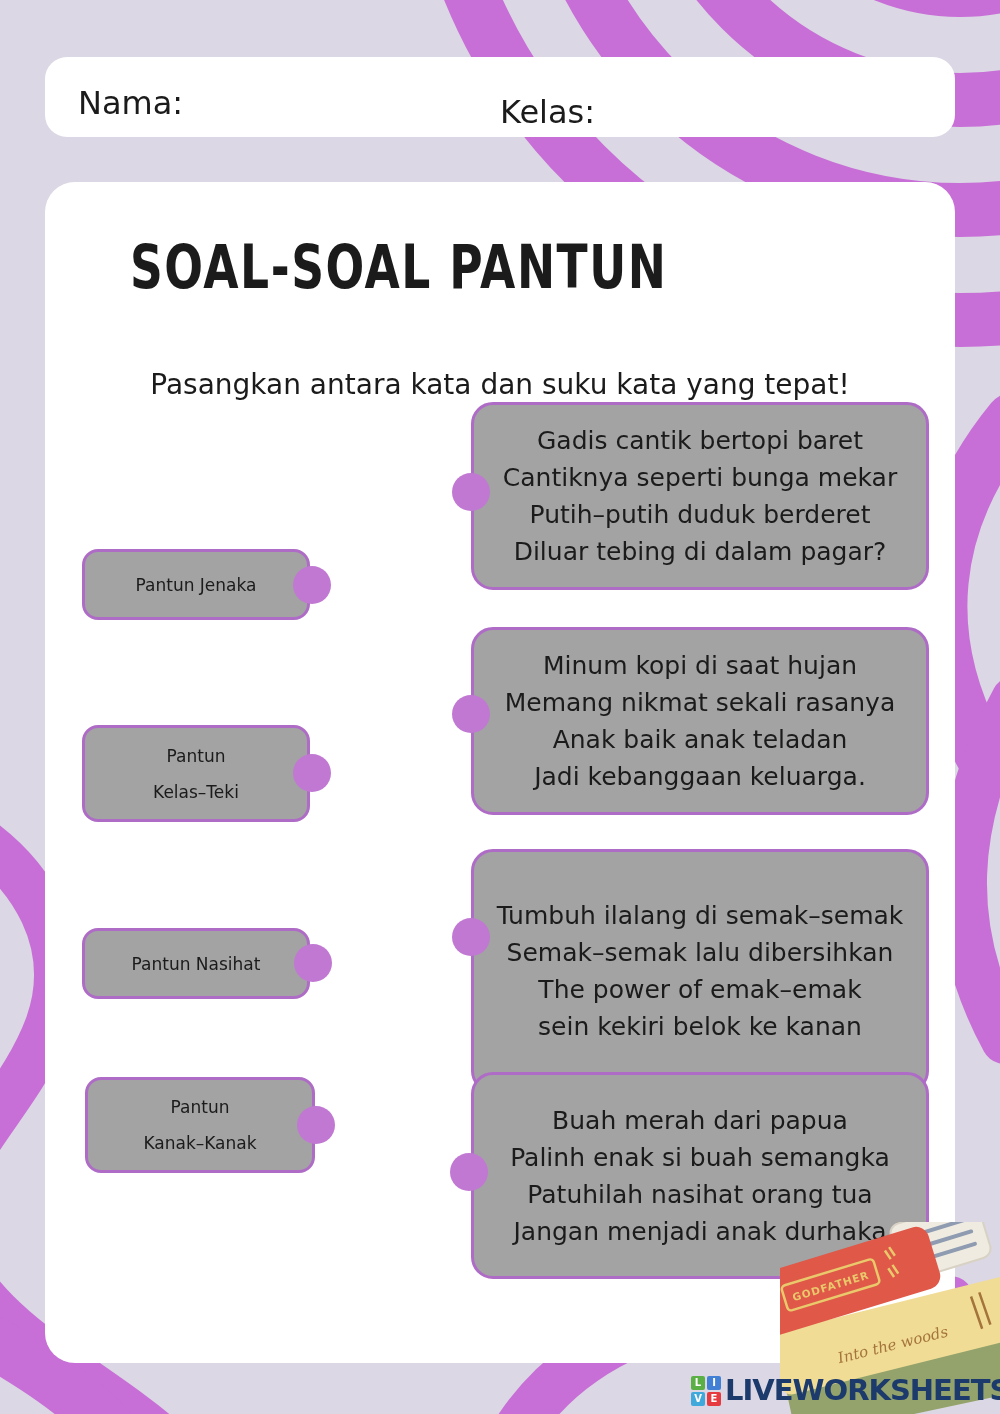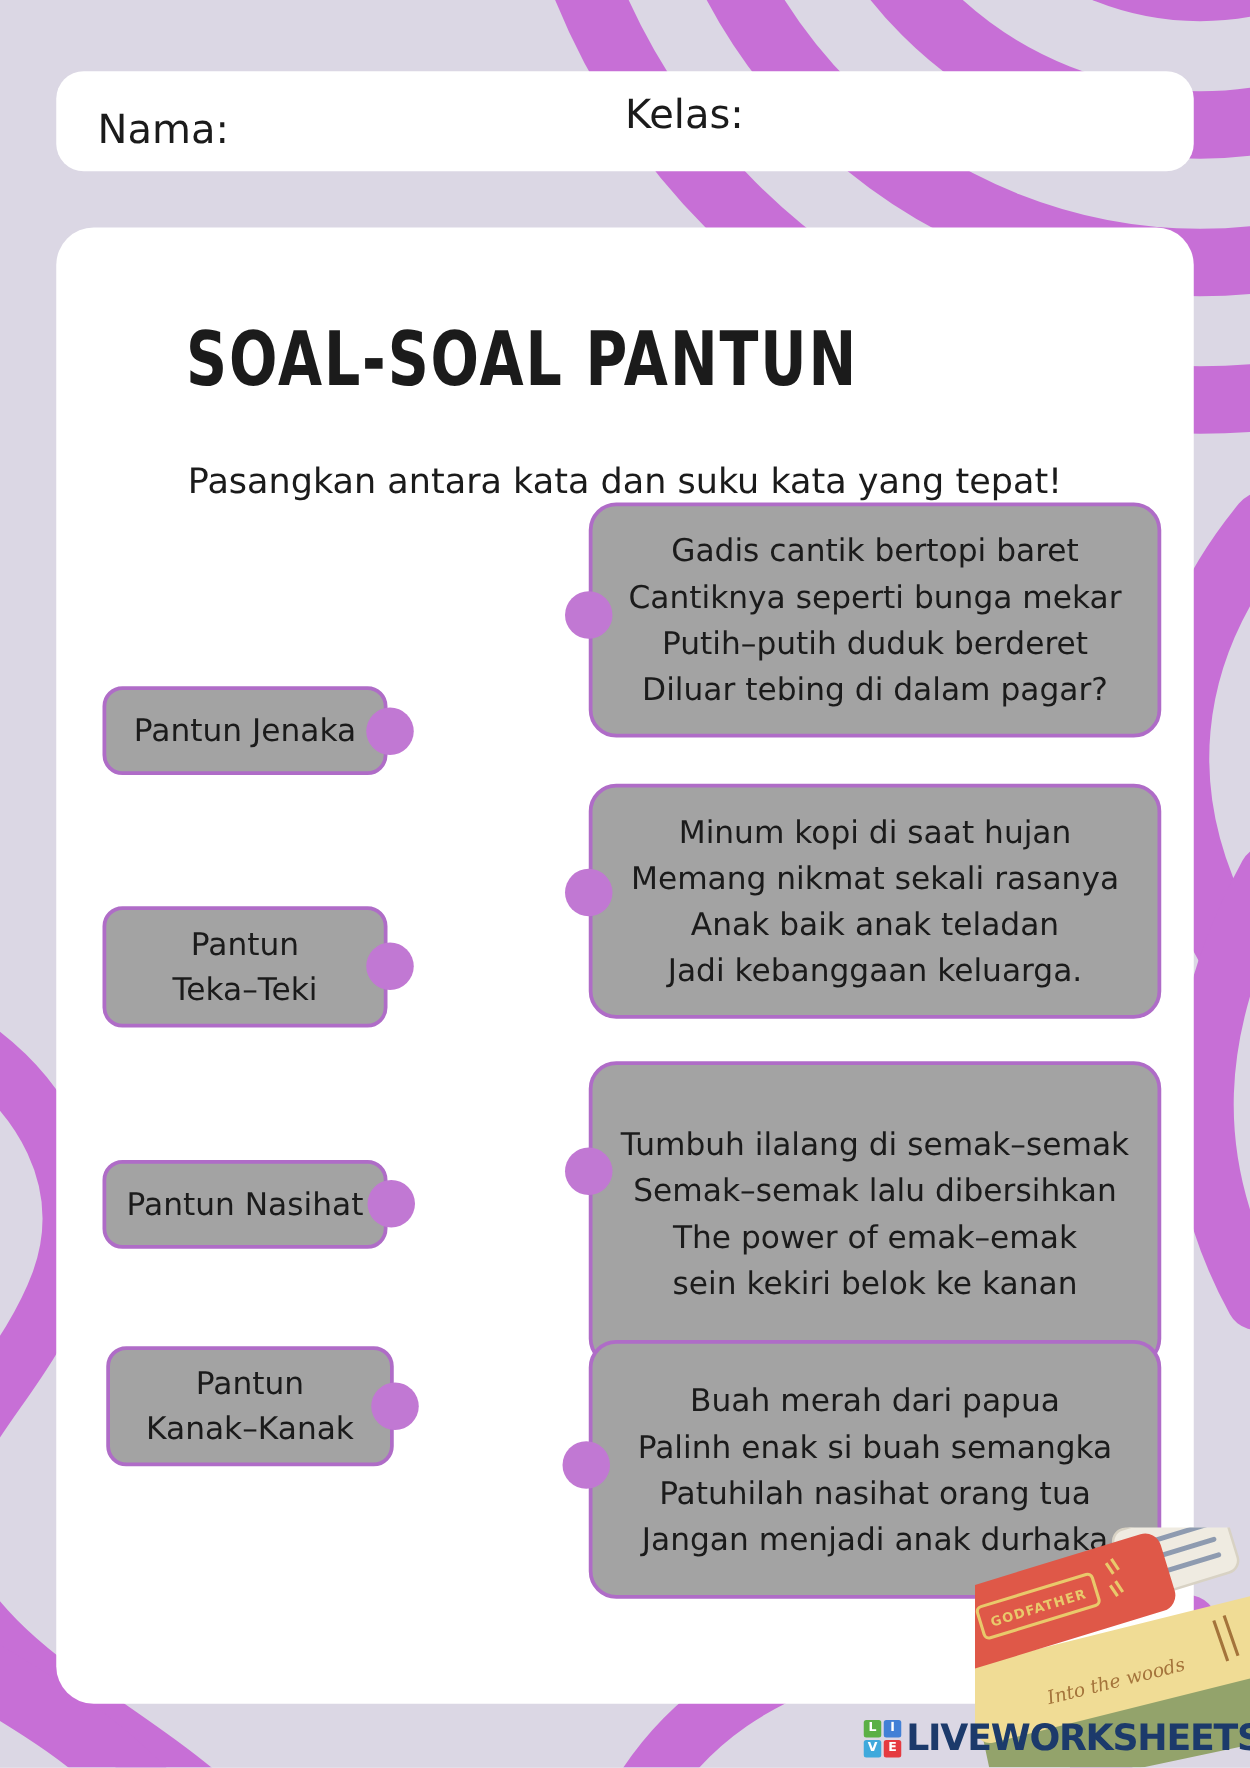--- a/index.html
+++ b/index.html
@@ -6,30 +6,30 @@
   #stage{
     position:relative;width:1000px;height:1414px;overflow:hidden;
     background:#DBD7E4;font-family:"DejaVu Sans","Liberation Sans",sans-serif;color:#1b1b1b;
   }
   .bg-svg{position:absolute;left:0;top:0;z-index:0;}
   .card{position:absolute;background:#ffffff;z-index:1;}
   .card-top{left:45px;top:57px;width:910px;height:80px;border-radius:22px;}
   .card-main{left:45px;top:182px;width:910px;height:1181px;border-radius:30px;}
   .field-label{position:absolute;z-index:2;font-size:32px;}
   .nama{left:78px;top:84px;}
-  .kelas{left:500px;top:72px;}
-  .title-wrap{position:absolute;left:45px;top:232px;width:726px;text-align:right;z-index:2;margin-top:21px;}
+  .kelas{left:500px;top:93px;}
+  .title-wrap{position:absolute;left:45px;top:232px;width:726px;text-align:left;z-index:2;}
   .title-inner{display:inline-block;transform:scaleX(.76);transform-origin:center;
     font-weight:bold;font-size:60px;letter-spacing:2px;white-space:nowrap;}
   .subtitle{position:absolute;left:45px;top:328px;width:910px;text-align:center;
     font-size:28px;z-index:2;margin-top:40px;}
   .lbox,.rbox{position:absolute;background:#a3a3a3;border:3px solid #AF6CC7;z-index:2;
     display:flex;flex-direction:column;align-items:center;justify-content:center;
     text-align:center;box-sizing:border-box;}
-  .lbox{border-radius:16px;font-size:25px;line-height:36px;}
+  .lbox{border-radius:16px;font-size:17px;line-height:36px;}
   .rbox{left:471px;width:458px;border-radius:22px;font-size:25px;line-height:37px;}
   .dot{position:absolute;width:38px;height:38px;border-radius:50%;background:#C178D3;z-index:3;}
   .books-svg{position:absolute;left:780px;top:1222px;z-index:4;}
   .footer{position:absolute;left:691px;top:1374px;display:flex;align-items:flex-start;z-index:5;}
   .logo-grid{display:grid;grid-template-columns:14px 14px;grid-template-rows:14px 14px;
     gap:2px;margin-right:4px;margin-top:2px;}
   .logo-sq{width:14px;height:14px;border-radius:2px;color:#fff;font-size:10px;font-weight:bold;
     display:flex;align-items:center;justify-content:center;line-height:1;}
   .sq-l{background:#5BB045;} .sq-i{background:#4280D6;}
   .sq-v{background:#3FA9DC;} .sq-e{background:#E53A40;}
@@ -65,21 +65,21 @@
   <div class="title-wrap">
     <span class="title-inner">SOAL-SOAL PANTUN</span>
   </div>
   <div class="subtitle">Pasangkan antara kata dan suku kata yang tepat!</div>
 
   <div class="lbox" style="left:82px;top:549px;width:228px;height:71px">
     <span>Pantun Jenaka</span>
   </div>
   <div class="lbox" style="left:82px;top:725px;width:228px;height:97px">
     <span>Pantun</span>
-    <span>Teka–Teki</span>
+    <span>Kelas–Teki</span>
   </div>
   <div class="lbox" style="left:82px;top:928px;width:228px;height:71px">
     <span>Pantun Nasihat</span>
   </div>
   <div class="lbox" style="left:85px;top:1077px;width:230px;height:96px">
     <span>Pantun</span>
     <span>Kanak–Kanak</span>
   </div>
 
   <div class="dot" style="left:293px;top:566px"></div>

